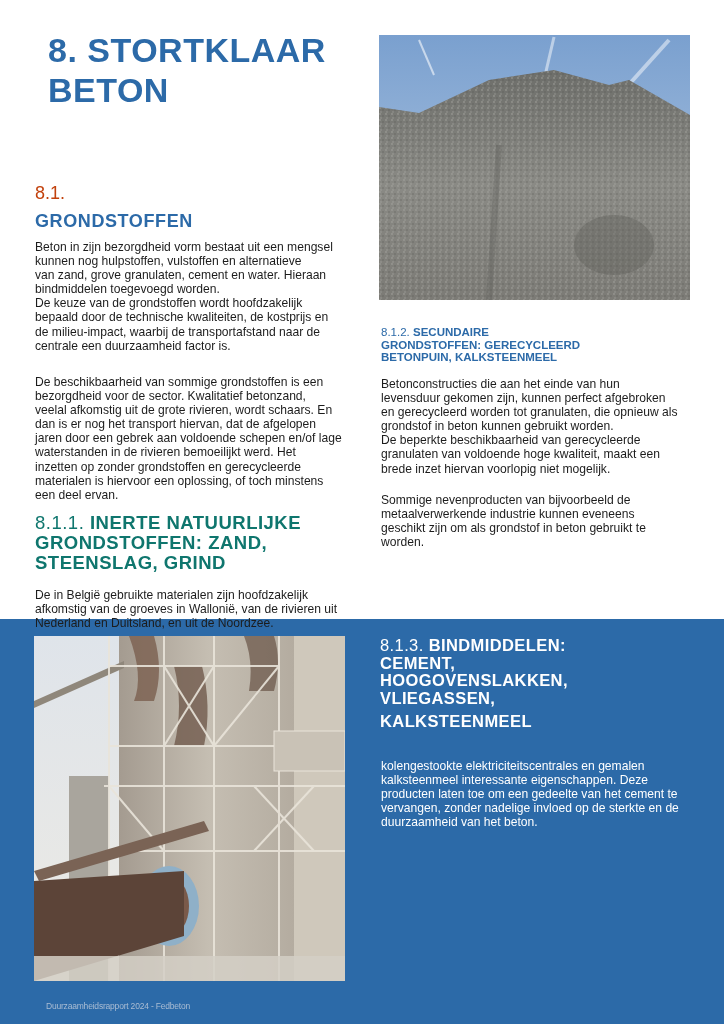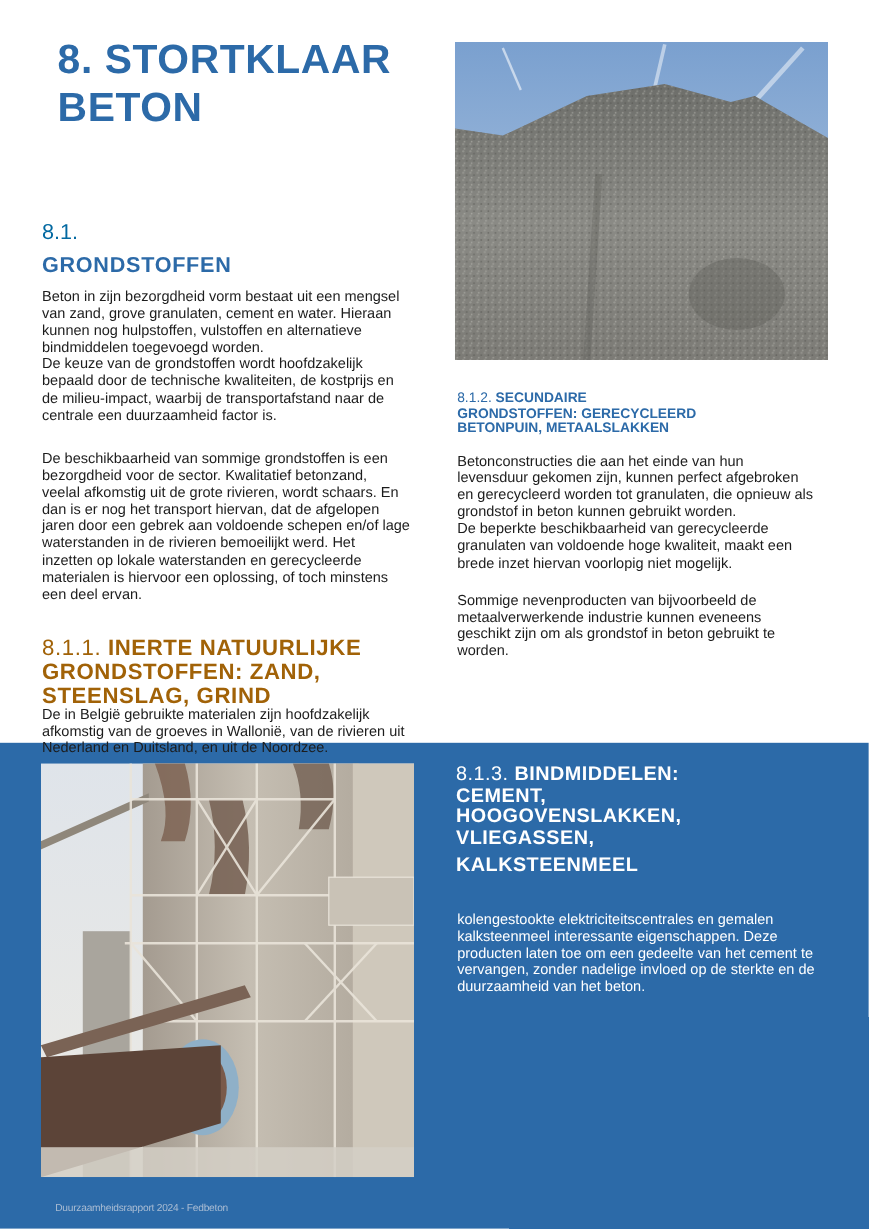--- a/index.html
+++ b/index.html
@@ -13,36 +13,36 @@
 
     .title {
       position: absolute; left: 48px; top: 30px; width: 330px;
       color: #2c6aa8; font-weight: 700; font-size: 34px; line-height: 40px;
       letter-spacing: 0.5px;
     }
     .title .l3 { display: block; margin-top: 6px; }
 
     .h81-num {
       position: absolute; left: 35px; top: 183px;
-      color: #0369a1; font-size: 18px; font-weight: 400;
+      color: #c2410c; font-size: 18px; font-weight: 400;
     }
     .h81-title {
       position: absolute; left: 35px; top: 211px;
       color: #2c6aa8; font-size: 18px; font-weight: 700; letter-spacing: 0.6px;
     }
 
     .body-text {
       position: absolute; font-size: 12.1px; line-height: 14.1px; color: #1c1c1c;
     }
     .p1 { left: 35px; top: 240px; width: 330px; }
     .p2 { left: 35px; top: 375px; width: 330px; }
 
     .h811 {
       position: absolute; left: 35px; top: 513px; width: 330px;
-      color: #a16207; font-size: 18.5px; line-height: 20px; font-weight: 700; letter-spacing: 0.5px; margin-top: 17px;
+      color: #0f766e; font-size: 18.5px; line-height: 20px; font-weight: 700; letter-spacing: 0.5px;
     }
     .h811 .num { font-weight: 400; }
     .p3 { left: 35px; top: 588px; width: 330px; z-index: 2; }
 
     .photo-gravel {
       position: absolute; left: 379px; top: 35px; width: 311px; height: 265px;
       overflow: hidden;
     }
     .photo-plant {
       position: absolute; left: 34px; top: 636px; width: 311px; height: 345px;
@@ -82,37 +82,37 @@
 <h1 class="title">
   <span>8. STORTKLAAR</span><br>
   <span>BETON</span>
 </h1>
 
 <div class="h81-num">8.1.</div>
 <div class="h81-title">GRONDSTOFFEN</div>
 
 <div class="body-text p1">
   <div>Beton in zijn bezorgdheid vorm bestaat uit een mengsel</div>
+  <div>kunnen nog hulpstoffen, vulstoffen en alternatieve</div>
   <div>van zand, grove granulaten, cement en water. Hieraan</div>
-  <div>kunnen nog hulpstoffen, vulstoffen en alternatieve</div>
   <div>bindmiddelen toegevoegd worden.</div>
   <div>De keuze van de grondstoffen wordt hoofdzakelijk</div>
   <div>bepaald door de technische kwaliteiten, de kostprijs en</div>
   <div>de milieu-impact, waarbij de transportafstand naar de</div>
   <div>centrale een duurzaamheid factor is.</div>
 </div>
 
 <div class="body-text p2">
   <div>De beschikbaarheid van sommige grondstoffen is een</div>
   <div>bezorgdheid voor de sector.  Kwalitatief betonzand,</div>
   <div>veelal afkomstig uit de grote rivieren, wordt schaars. En</div>
   <div>dan is er nog het transport hiervan, dat de afgelopen</div>
   <div>jaren door een gebrek aan voldoende schepen en/of lage</div>
   <div>waterstanden in de rivieren bemoeilijkt werd. Het</div>
-  <div>inzetten op lokale waterstanden en gerecycleerde</div>
+  <div>inzetten op zonder grondstoffen en gerecycleerde</div>
   <div>materialen is hiervoor een oplossing, of toch minstens</div>
   <div>een deel ervan.</div>
 </div>
 
 <h2 class="h811">
   <span class="num">8.1.1.</span>
   <span>INERTE NATUURLIJKE</span><br>
   <span>GRONDSTOFFEN: ZAND,</span><br>
   <span>STEENSLAG, GRIND</span>
 </h2>
@@ -150,21 +150,21 @@
     <path d="M0 72 L40 78 L110 45 L175 35 L230 50 L250 45 L311 80 L311 265 L0 265 Z" fill="url(#grit)"></path>
     <path d="M120 110 L110 265" stroke="#5e5e5a" stroke-width="6" opacity="0.35"></path>
     <ellipse cx="235" cy="210" rx="40" ry="30" fill="#5f5f5b" opacity="0.4"></ellipse>
   </svg>
 </div>
 
 <h3 class="h812">
   <span class="num">8.1.2.</span>
   <span>SECUNDAIRE</span><br>
   <span>GRONDSTOFFEN: GERECYCLEERD</span><br>
-  <span>BETONPUIN, METAALSLAKKEN</span>
+  <span>BETONPUIN, KALKSTEENMEEL</span>
 </h3>
 
 <div class="body-text p4">
   <div>Betonconstructies die aan het einde van hun</div>
   <div>levensduur gekomen zijn, kunnen perfect afgebroken</div>
   <div>en gerecycleerd worden tot granulaten, die opnieuw als</div>
   <div>grondstof in beton kunnen gebruikt worden.</div>
   <div>De beperkte beschikbaarheid van gerecycleerde</div>
   <div>granulaten van voldoende hoge kwaliteit, maakt een</div>
   <div>brede inzet hiervan voorlopig niet mogelijk.</div>

